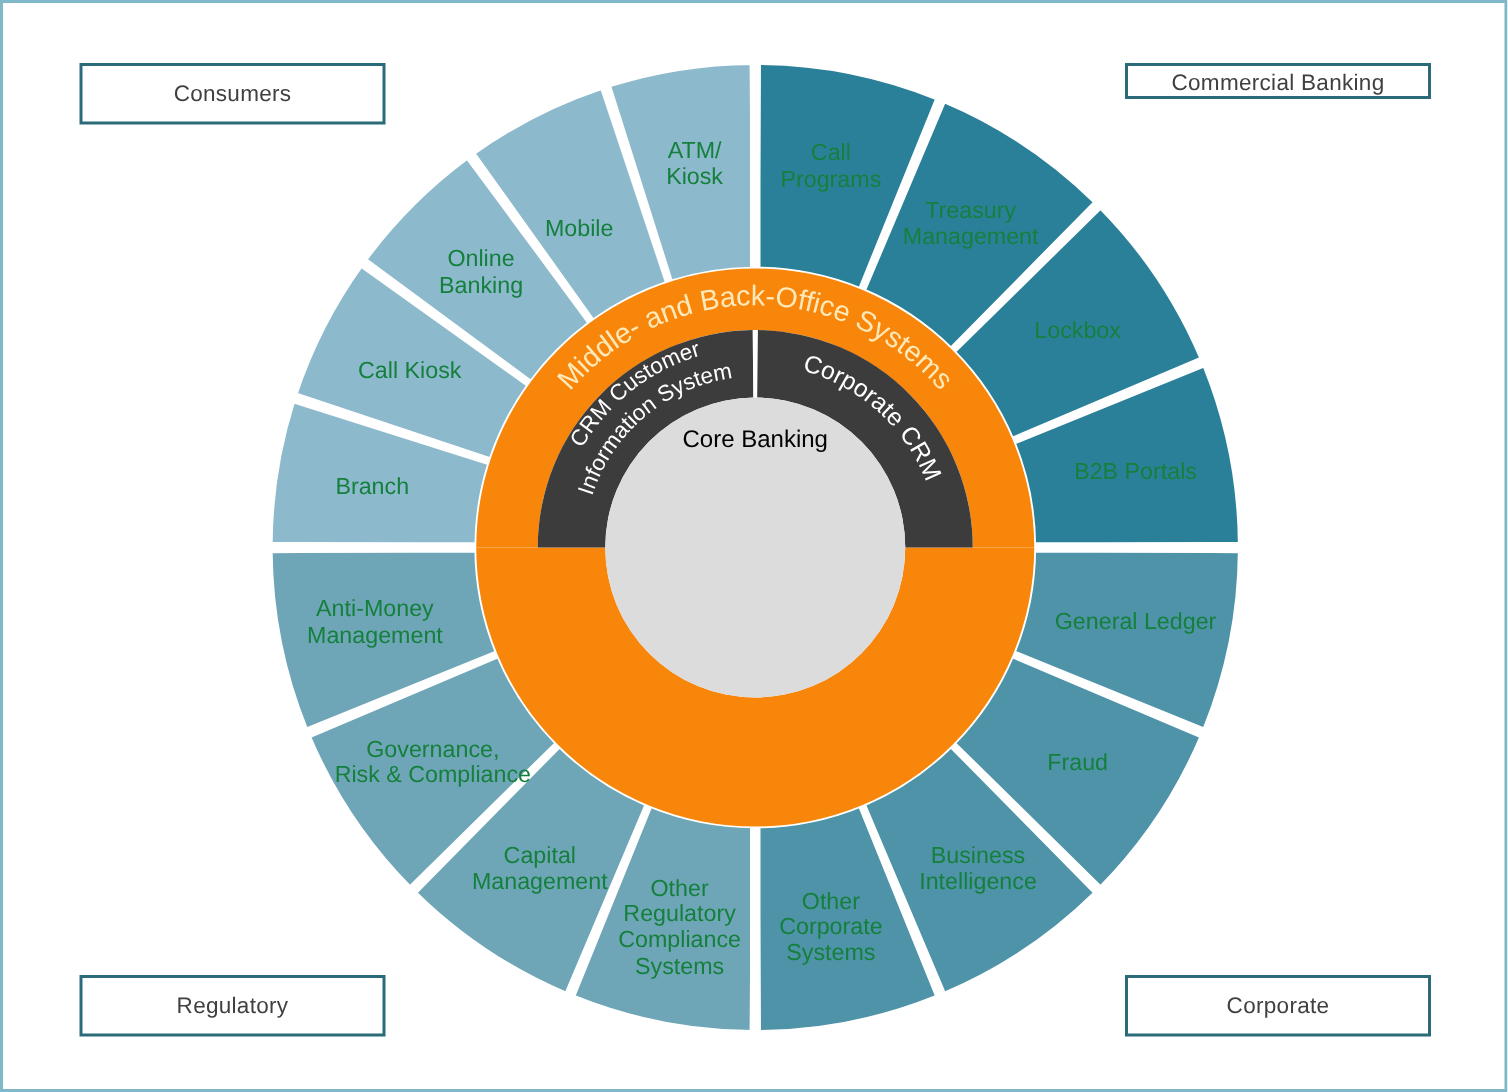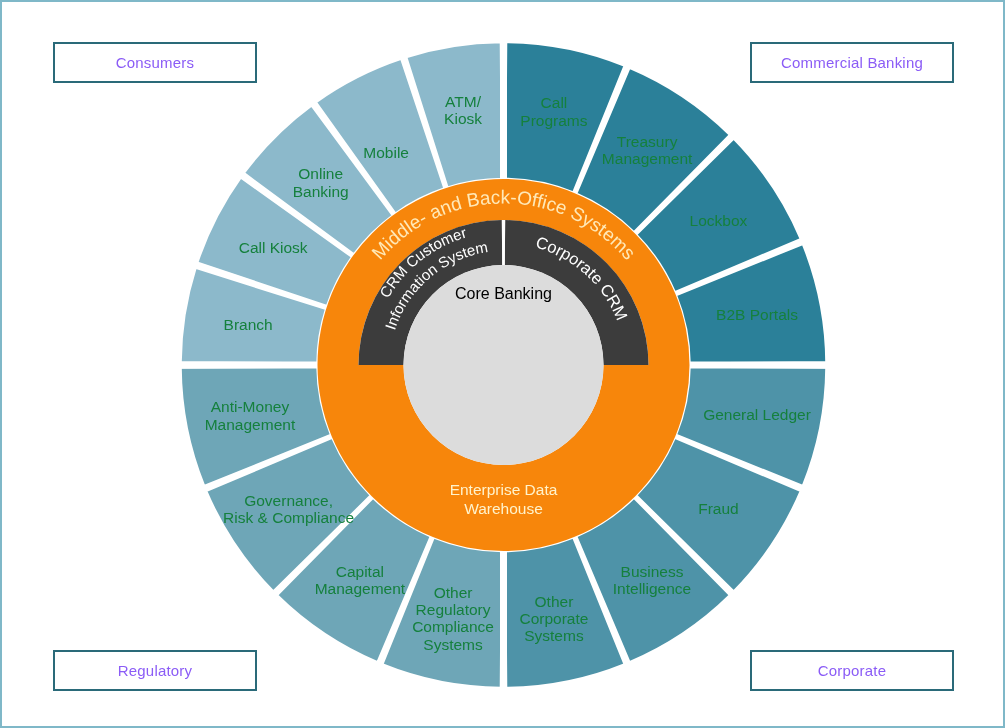--- a/index.html
+++ b/index.html
@@ -15,26 +15,26 @@
     box-sizing:border-box;
     border:2px solid #7fb8c8;
     background:#ffffff;
   }
   .corner-box{
     position:absolute;
     box-sizing:border-box;
     border:2px solid #2a6a79;
     background:#ffffff;
     display:flex;align-items:center;justify-content:center;
-    font-size:15px;color:#8b5cf6;
+    font-size:15px;color:#404040;
     letter-spacing:.2px;
     z-index:40;
   }
   #box-consumers{left:51px;top:40px;width:204px;height:41px;}
-  #box-commercial{left:748px;top:40px;width:204px;height:41px;}
+  #box-commercial{left:748px;top:40px;width:204px;height:24px;align-items:flex-end;}
   #box-regulatory{left:51px;top:648px;width:204px;height:41px;}
   #box-corporate{left:748px;top:648px;width:204px;height:41px;}
 
   #wheel{position:absolute;left:0;top:0;width:1005px;height:728px;}
 
   .ring-label{
     position:absolute;
     color:#15803d;
     text-align:center;
     line-height:1.12;
@@ -177,15 +177,13 @@
       <div class="ring-label outer-label" style="left: 755.033px; top: 413.431px;">General Ledger</div>
       <div class="ring-label outer-label" style="left: 716.435px; top: 506.615px;">Fraud</div>
       <div class="ring-label outer-label" style="left: 613px; top: 577.935px; margin-left: 37px;">Business
 Intelligence</div>
       <div class="ring-label outer-label" style="left: 551.931px; top: 616.533px;">Other
 Corporate
 Systems</div>
     </div>
 
 <div class="core-title" style="left: 501.5px; top: 292px;">Core Banking</div>
-    <div class="edw-label" style="left: 501.5px; top: 498px;">Enterprise Data
-Warehouse</div>
   </div>
 
 </body></html>

